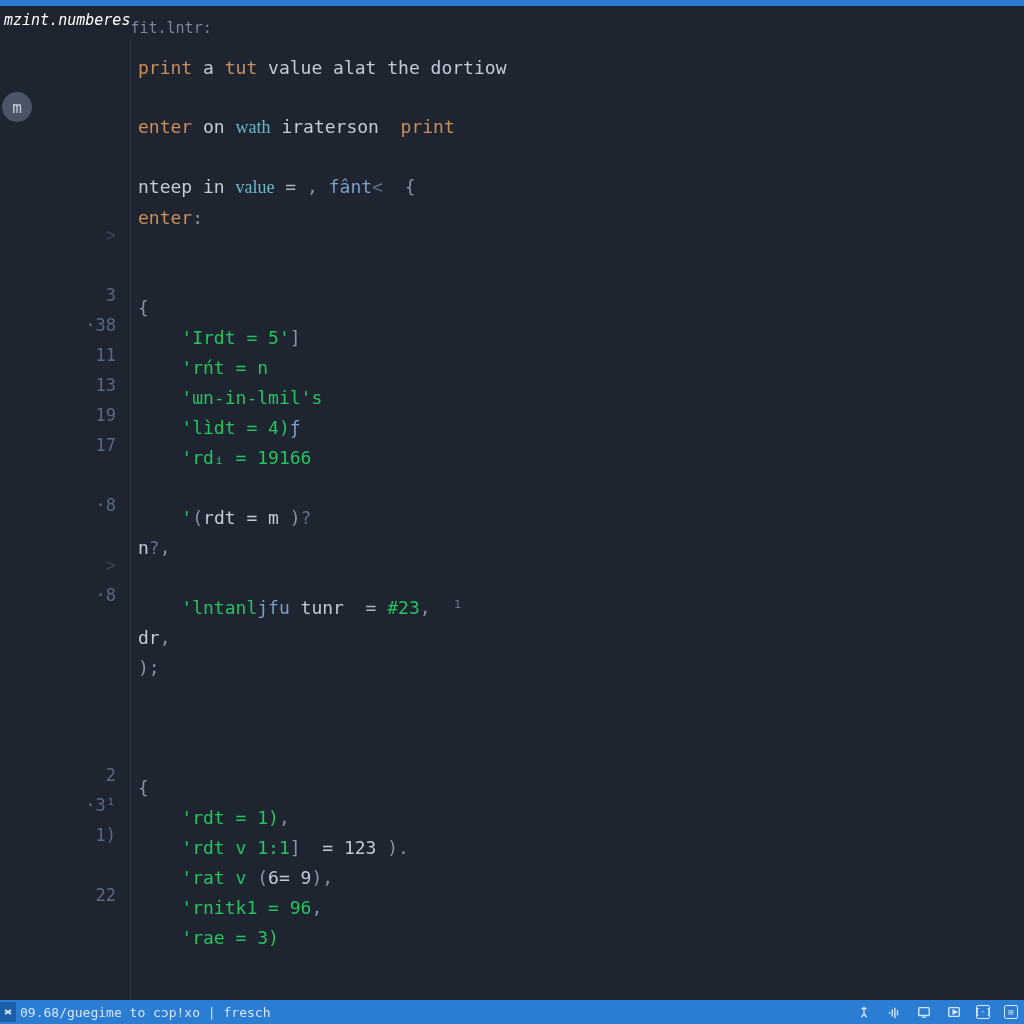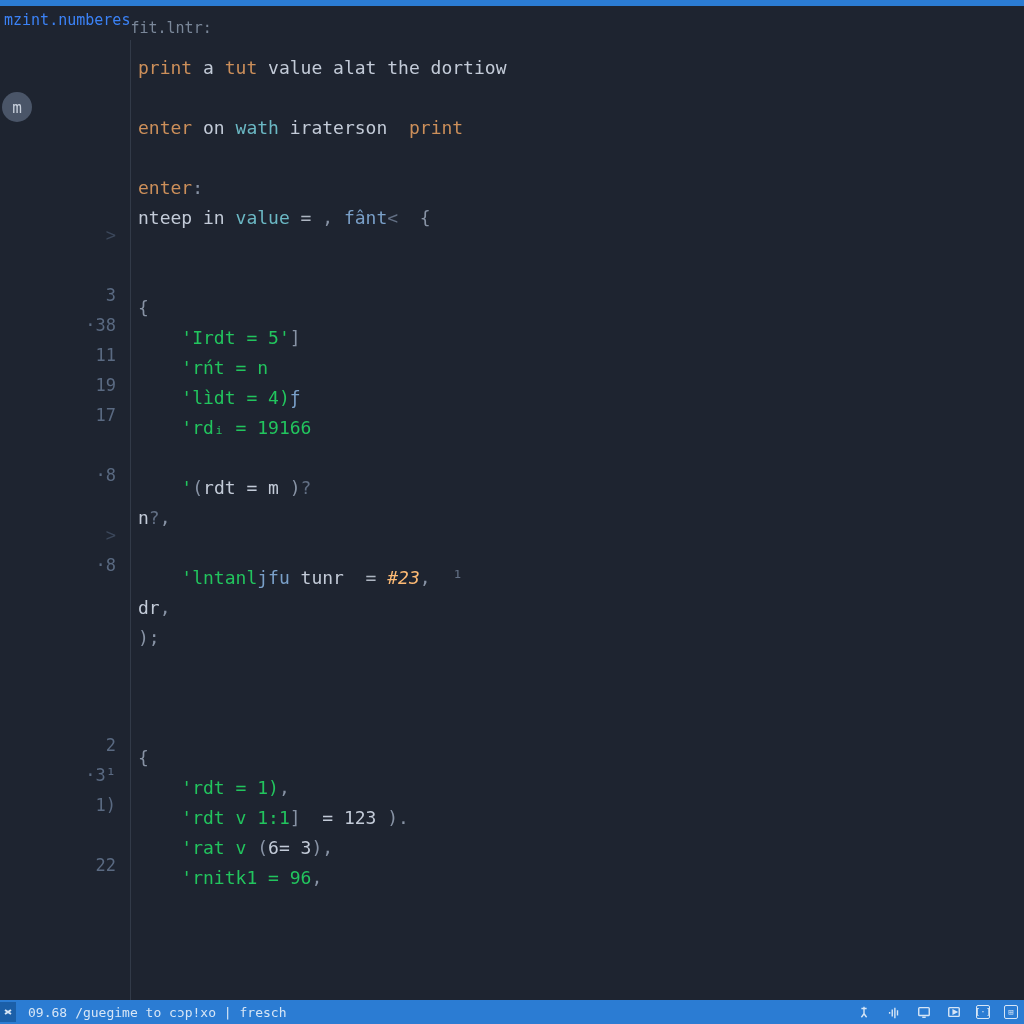--- a/index.html
+++ b/index.html
@@ -17,21 +17,21 @@
   background: #2b7cd3;
 }
 .tab-row {
   height: 28px;
   display: flex;
   align-items: center;
   padding: 0 4px;
   color: #7a8799;
   font-size: 15px;
 }
-.tab-row .fname { color: #3b82f6; }
+.tab-row .fname { color: #ffffff; font-style: italic; }
 .tab-row .ext { color: #7a8799; margin-top: 16px; }
 .activity-bar {
   position: absolute;
   left: 2px;
   top: 92px;
   width: 36px;
 }
 .activity-icon {
   width: 30px; height: 30px;
   border-radius: 50%;
@@ -73,42 +73,42 @@
   flex-shrink: 0;
 }
 .ln.dim { color: #3b475a; }
 .code {
   color: #c3cbd8;
   padding-left: 10px;
   margin-top: 24px;
 }
 
 .t-key   { color: #cc8f5a; }  
-.t-key2  { color: #6bb8c4; }  
+.t-key2  { color: #6bb8c4; font-family: Liberation Serif, serif; }  
 .t-ident { color: #c3cbd8; }
 .t-type  { color: #7aa0c9; }
 .t-op    { color: #aeb6c2; }
 .t-str   { color: #22c55e; }
-.t-spec  { color: #fdba74; font-style: italic; } 
+.t-spec  { color: #22c55e; } 
 .t-punc  { color: #8893a5; }
 .t-paren { color: #8893a5; }
 .t-soft  { color: #626f84; }
 
 .status-bar {
   position: absolute;
   left: 0; right: 0; bottom: 0;
   height: 24px;
   background: #2b7cd3;
   color: #d7e6f6;
   display: flex;
   align-items: center;
   font-size: 13px;
   padding: 0 6px;
 }
-.status-left { display: flex; align-items: center; gap: 8px; }
+.status-left { display: flex; align-items: center; gap: 0; }
 .status-right { margin-left: auto; display: flex; align-items: center; gap: 14px; }
 .sb-icon { width: 16px; height: 16px; display: inline-flex; align-items: center; justify-content: center; }
 .sb-icon svg { width: 14px; height: 14px; fill: none; stroke: #d7e6f6; stroke-width: 1.6; }
 .caret-box {
   border: 1px solid #d7e6f6; border-radius: 2px;
   width: 14px; height: 14px; font-size: 9px;
   display:inline-flex;align-items:center;justify-content:center;
 }
 .chev {
   width:16px;height:20px;background:#1b5fa8;
@@ -134,44 +134,46 @@
   </div>
 </div>
 
 <div class="editor">
   <div class="gutter-rule"></div>
   <div id="code-lines">
       <div class="line"><div class="ln"></div><div class="code"><span class="t-key">print</span><span class="t-ident"> a </span><span class="t-key">tut</span><span class="t-ident"> value alat the dortiow</span></div></div>
       <div class="line"><div class="ln"></div><div class="code"></div></div>
       <div class="line"><div class="ln"></div><div class="code"><span class="t-key">enter</span><span class="t-ident"> on </span><span class="t-key2">wath</span><span class="t-ident"> iraterson  </span><span class="t-key">print</span></div></div>
       <div class="line"><div class="ln"></div><div class="code"></div></div>
+      <div class="line"><div class="ln"></div><div class="code"><span class="t-ident">nteep in </span><span class="t-key2">value</span><span class="t-op"> = </span><span class="t-punc">, </span><span class="t-type">fânt</span><span class="t-soft">&lt;</span><span class="t-ident">  </span><span class="t-punc">{</span></div></div>
       <div class="line"><div class="ln"></div><div class="code"><span class="t-key">enter</span><span class="t-punc">:</span></div></div>
-      <div class="line"><div class="ln"></div><div class="code"><span class="t-ident">nteep in </span><span class="t-key2">value</span><span class="t-op"> = </span><span class="t-punc">, </span><span class="t-type">fânt</span><span class="t-soft">&lt;</span><span class="t-ident">  </span><span class="t-punc">{</span></div></div>
       <div class="line"><div class="ln dim">&gt;</div><div class="code"></div></div>
       <div class="line"><div class="ln"></div><div class="code"></div></div>
       <div class="line"><div class="ln">3</div><div class="code"><span class="t-punc">{</span></div></div>
       <div class="line"><div class="ln">·38</div><div class="code"><span class="t-ident">    </span><span class="t-str">'Irdt = 5'</span><span class="t-punc">]</span></div></div>
       <div class="line"><div class="ln">11</div><div class="code"><span class="t-ident">    </span><span class="t-str">'rńt = n</span></div></div>
+      <div class="line"><div class="ln">13</div><div class="code"><span class="t-ident">    </span><span class="t-str">'ɯn-in-lmil's</span></div></div>
       <div class="line"><div class="ln">19</div><div class="code"><span class="t-ident">    </span><span class="t-str">'lìdt = 4)</span><span class="t-type">ƒ</span></div></div>
       <div class="line"><div class="ln">17</div><div class="code"><span class="t-ident">    </span><span class="t-str">'rdᵢ = 19166</span></div></div>
       <div class="line"><div class="ln"></div><div class="code"></div></div>
       <div class="line"><div class="ln">·8</div><div class="code"><span class="t-ident">    </span><span class="t-str">'</span><span class="t-paren">(</span><span class="t-ident">rdt = m </span><span class="t-paren">)</span><span class="t-soft">?</span></div></div>
       <div class="line"><div class="ln"></div><div class="code"><span class="t-ident">n</span><span class="t-soft">?</span><span class="t-punc">,</span></div></div>
       <div class="line"><div class="ln dim">&gt;</div><div class="code"></div></div>
       <div class="line"><div class="ln">·8</div><div class="code"><span class="t-ident">    </span><span class="t-str">'lntanl</span><span class="t-type">jfu</span><span class="t-ident"> tunr  </span><span class="t-op">= </span><span class="t-spec">#23</span><span class="t-punc">,  </span><span class="t-soft">¹</span></div></div>
       <div class="line"><div class="ln"></div><div class="code"><span class="t-ident">dr</span><span class="t-punc">,</span></div></div>
       <div class="line"><div class="ln"></div><div class="code"><span class="t-punc">);</span></div></div>
       <div class="line"><div class="ln"></div><div class="code"></div></div>
       <div class="line"><div class="ln"></div><div class="code"></div></div>
       <div class="line"><div class="ln"></div><div class="code"></div></div>
       <div class="line"><div class="ln">2</div><div class="code"><span class="t-punc">{</span></div></div>
       <div class="line"><div class="ln">·3¹</div><div class="code"><span class="t-ident">    </span><span class="t-str">'rdt = 1)</span><span class="t-punc">,</span></div></div>
       <div class="line"><div class="ln">1)</div><div class="code"><span class="t-ident">    </span><span class="t-str">'rdt v 1:1</span><span class="t-punc">]</span><span class="t-ident">  = 123 </span><span class="t-punc">).</span></div></div>
-      <div class="line"><div class="ln"></div><div class="code"><span class="t-ident">    </span><span class="t-str">'rat v </span><span class="t-paren">(</span><span class="t-ident">6= 3</span><span class="t-paren">)</span><span class="t-punc">,</span></div></div>
+      <div class="line"><div class="ln"></div><div class="code"><span class="t-ident">    </span><span class="t-str">'rat v </span><span class="t-paren">(</span><span class="t-ident">6= 9</span><span class="t-paren">)</span><span class="t-punc">,</span></div></div>
       <div class="line"><div class="ln">22</div><div class="code"><span class="t-ident">    </span><span class="t-str">'rnitk1 = 96</span><span class="t-punc">,</span></div></div>
+      <div class="line"><div class="ln"></div><div class="code"><span class="t-ident">    </span><span class="t-str">'rae = 3)</span></div></div>
     </div>
 </div>
 
 <div class="status-bar">
   <div class="status-left">
     <span class="chev">
       <svg viewBox="0 0 10 10">
           <path d="M2 3l3 2-3 2M8 3l-3 2 3 2"></path>
         </svg>
     </span>

